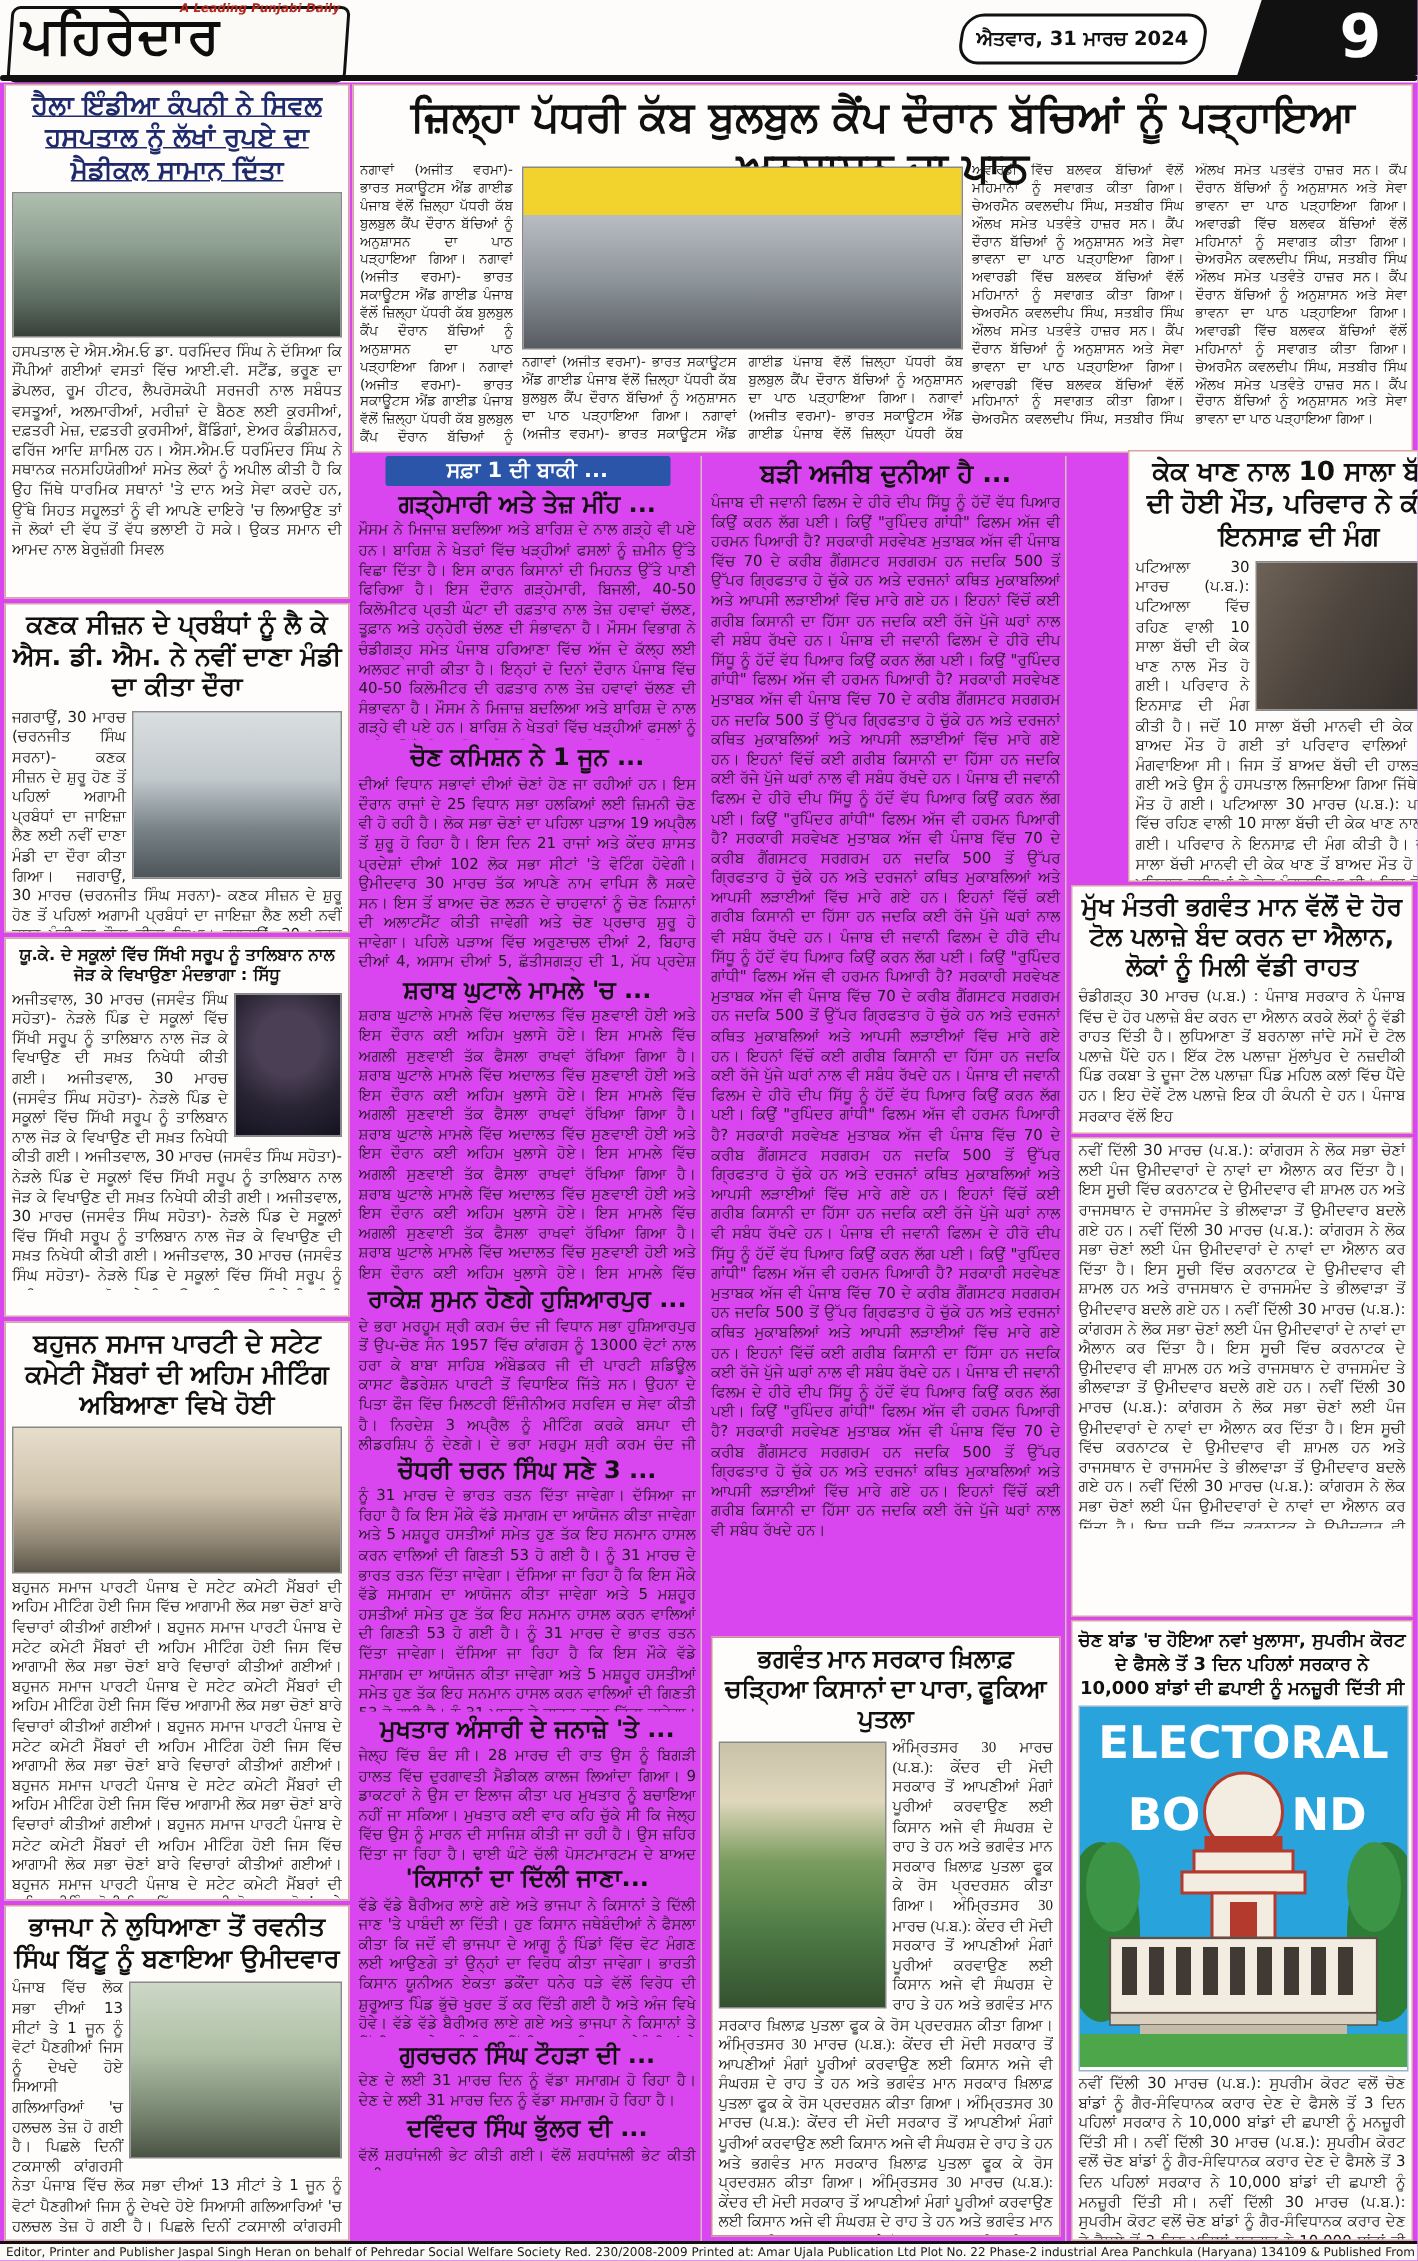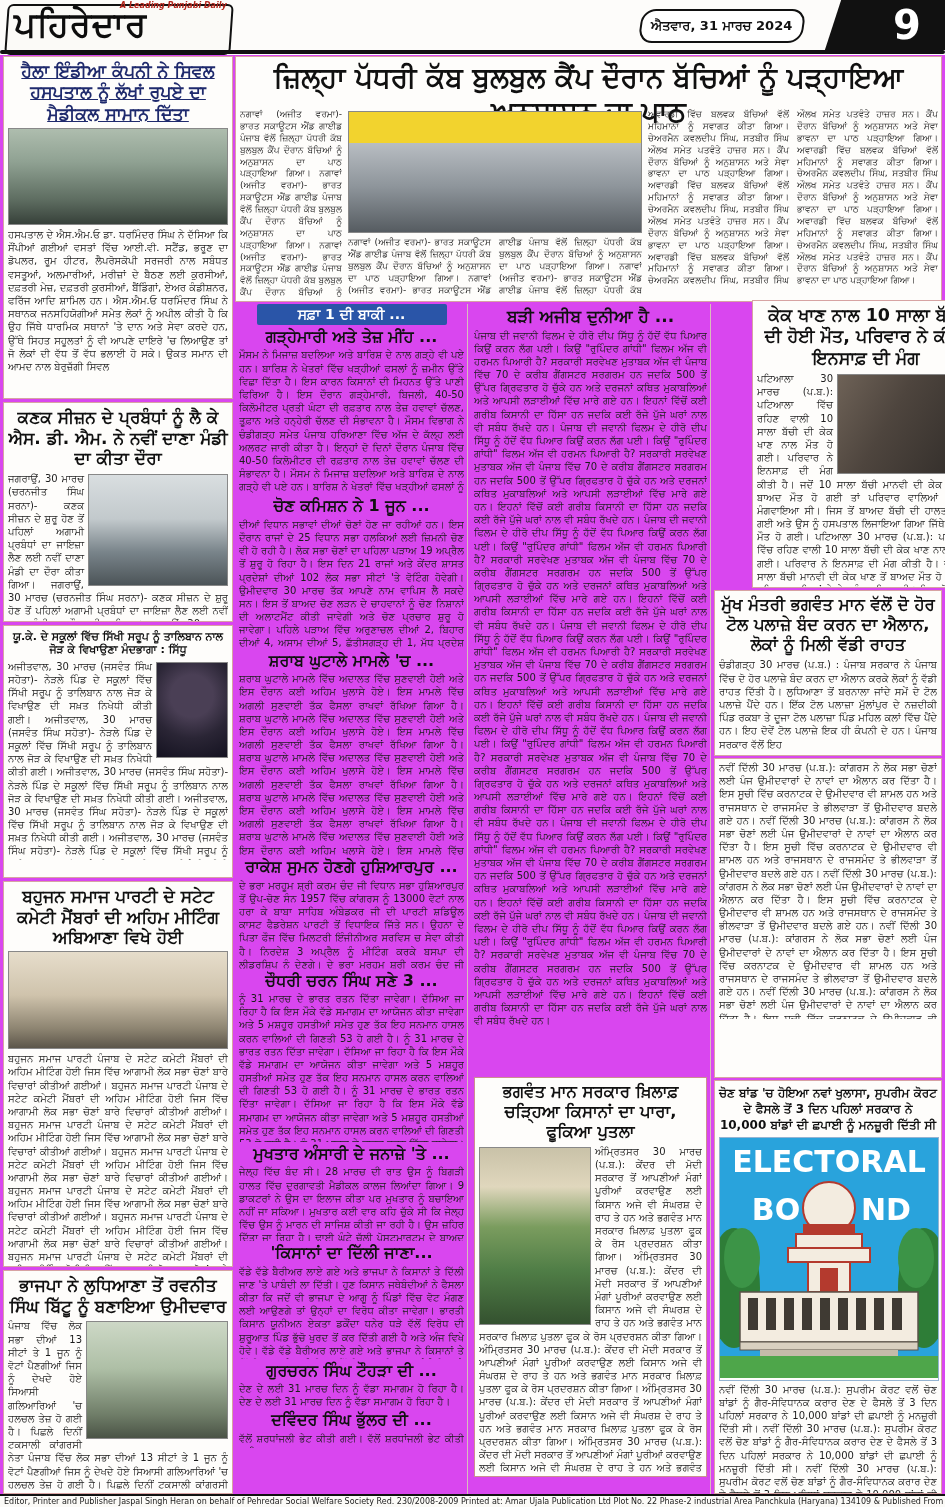--- a/index.html
+++ b/index.html
@@ -126,21 +126,21 @@
     <div class="body" style="height:26px;">ਦੇਣ ਦੇ ਲਈ 31 ਮਾਰਚ ਦਿਨ ਨੂੰ ਵੱਡਾ ਸਮਾਗਮ ਹੋ ਰਿਹਾ ਹੈ। ਦੇਣ ਦੇ ਲਈ 31 ਮਾਰਚ ਦਿਨ ਨੂੰ ਵੱਡਾ ਸਮਾਗਮ ਹੋ ਰਿਹਾ ਹੈ।</div>
 
     <div class="shead">ਦਵਿੰਦਰ ਸਿੰਘ ਭੁੱਲਰ ਦੀ ...</div>
     <div class="body" style="height:16px;">ਵੱਲੋਂ ਸ਼ਰਧਾਂਜਲੀ ਭੇਟ ਕੀਤੀ ਗਈ। ਵੱਲੋਂ ਸ਼ਰਧਾਂਜਲੀ ਭੇਟ ਕੀਤੀ ਗਈ।</div>
   </div>
 
   <div class="abs" style="left:471px;top:304px;width:240px;height:1190px;border-right:1px solid #d8bcbc;padding:0 3px;box-sizing:border-box;">
     <div class="shead" style="font-size:17px;">ਬੜੀ ਅਜੀਬ ਦੁਨੀਆ ਹੈ ...</div>
     <div class="body" style="height:742px;">ਪੰਜਾਬ ਦੀ ਜਵਾਨੀ ਫਿਲਮ ਦੇ ਹੀਰੋ ਦੀਪ ਸਿੱਧੂ ਨੂੰ ਹੱਦੋਂ ਵੱਧ ਪਿਆਰ ਕਿਉਂ ਕਰਨ ਲੱਗ ਪਈ। ਕਿਉਂ "ਰੁਪਿੰਦਰ ਗਾਂਧੀ" ਫਿਲਮ ਅੱਜ ਵੀ ਹਰਮਨ ਪਿਆਰੀ ਹੈ? ਸਰਕਾਰੀ ਸਰਵੇਖਣ ਮੁਤਾਬਕ ਅੱਜ ਵੀ ਪੰਜਾਬ ਵਿੱਚ 70 ਦੇ ਕਰੀਬ ਗੈਂਗਸਟਰ ਸਰਗਰਮ ਹਨ ਜਦਕਿ 500 ਤੋਂ ਉੱਪਰ ਗ੍ਰਿਫਤਾਰ ਹੋ ਚੁੱਕੇ ਹਨ ਅਤੇ ਦਰਜਨਾਂ ਕਥਿਤ ਮੁਕਾਬਲਿਆਂ ਅਤੇ ਆਪਸੀ ਲੜਾਈਆਂ ਵਿੱਚ ਮਾਰੇ ਗਏ ਹਨ। ਇਹਨਾਂ ਵਿੱਚੋਂ ਕਈ ਗਰੀਬ ਕਿਸਾਨੀ ਦਾ ਹਿੱਸਾ ਹਨ ਜਦਕਿ ਕਈ ਰੱਜੇ ਪੁੱਜੇ ਘਰਾਂ ਨਾਲ ਵੀ ਸਬੰਧ ਰੱਖਦੇ ਹਨ। ਪੰਜਾਬ ਦੀ ਜਵਾਨੀ ਫਿਲਮ ਦੇ ਹੀਰੋ ਦੀਪ ਸਿੱਧੂ ਨੂੰ ਹੱਦੋਂ ਵੱਧ ਪਿਆਰ ਕਿਉਂ ਕਰਨ ਲੱਗ ਪਈ। ਕਿਉਂ "ਰੁਪਿੰਦਰ ਗਾਂਧੀ" ਫਿਲਮ ਅੱਜ ਵੀ ਹਰਮਨ ਪਿਆਰੀ ਹੈ? ਸਰਕਾਰੀ ਸਰਵੇਖਣ ਮੁਤਾਬਕ ਅੱਜ ਵੀ ਪੰਜਾਬ ਵਿੱਚ 70 ਦੇ ਕਰੀਬ ਗੈਂਗਸਟਰ ਸਰਗਰਮ ਹਨ ਜਦਕਿ 500 ਤੋਂ ਉੱਪਰ ਗ੍ਰਿਫਤਾਰ ਹੋ ਚੁੱਕੇ ਹਨ ਅਤੇ ਦਰਜਨਾਂ ਕਥਿਤ ਮੁਕਾਬਲਿਆਂ ਅਤੇ ਆਪਸੀ ਲੜਾਈਆਂ ਵਿੱਚ ਮਾਰੇ ਗਏ ਹਨ। ਇਹਨਾਂ ਵਿੱਚੋਂ ਕਈ ਗਰੀਬ ਕਿਸਾਨੀ ਦਾ ਹਿੱਸਾ ਹਨ ਜਦਕਿ ਕਈ ਰੱਜੇ ਪੁੱਜੇ ਘਰਾਂ ਨਾਲ ਵੀ ਸਬੰਧ ਰੱਖਦੇ ਹਨ। ਪੰਜਾਬ ਦੀ ਜਵਾਨੀ ਫਿਲਮ ਦੇ ਹੀਰੋ ਦੀਪ ਸਿੱਧੂ ਨੂੰ ਹੱਦੋਂ ਵੱਧ ਪਿਆਰ ਕਿਉਂ ਕਰਨ ਲੱਗ ਪਈ। ਕਿਉਂ "ਰੁਪਿੰਦਰ ਗਾਂਧੀ" ਫਿਲਮ ਅੱਜ ਵੀ ਹਰਮਨ ਪਿਆਰੀ ਹੈ? ਸਰਕਾਰੀ ਸਰਵੇਖਣ ਮੁਤਾਬਕ ਅੱਜ ਵੀ ਪੰਜਾਬ ਵਿੱਚ 70 ਦੇ ਕਰੀਬ ਗੈਂਗਸਟਰ ਸਰਗਰਮ ਹਨ ਜਦਕਿ 500 ਤੋਂ ਉੱਪਰ ਗ੍ਰਿਫਤਾਰ ਹੋ ਚੁੱਕੇ ਹਨ ਅਤੇ ਦਰਜਨਾਂ ਕਥਿਤ ਮੁਕਾਬਲਿਆਂ ਅਤੇ ਆਪਸੀ ਲੜਾਈਆਂ ਵਿੱਚ ਮਾਰੇ ਗਏ ਹਨ। ਇਹਨਾਂ ਵਿੱਚੋਂ ਕਈ ਗਰੀਬ ਕਿਸਾਨੀ ਦਾ ਹਿੱਸਾ ਹਨ ਜਦਕਿ ਕਈ ਰੱਜੇ ਪੁੱਜੇ ਘਰਾਂ ਨਾਲ ਵੀ ਸਬੰਧ ਰੱਖਦੇ ਹਨ। ਪੰਜਾਬ ਦੀ ਜਵਾਨੀ ਫਿਲਮ ਦੇ ਹੀਰੋ ਦੀਪ ਸਿੱਧੂ ਨੂੰ ਹੱਦੋਂ ਵੱਧ ਪਿਆਰ ਕਿਉਂ ਕਰਨ ਲੱਗ ਪਈ। ਕਿਉਂ "ਰੁਪਿੰਦਰ ਗਾਂਧੀ" ਫਿਲਮ ਅੱਜ ਵੀ ਹਰਮਨ ਪਿਆਰੀ ਹੈ? ਸਰਕਾਰੀ ਸਰਵੇਖਣ ਮੁਤਾਬਕ ਅੱਜ ਵੀ ਪੰਜਾਬ ਵਿੱਚ 70 ਦੇ ਕਰੀਬ ਗੈਂਗਸਟਰ ਸਰਗਰਮ ਹਨ ਜਦਕਿ 500 ਤੋਂ ਉੱਪਰ ਗ੍ਰਿਫਤਾਰ ਹੋ ਚੁੱਕੇ ਹਨ ਅਤੇ ਦਰਜਨਾਂ ਕਥਿਤ ਮੁਕਾਬਲਿਆਂ ਅਤੇ ਆਪਸੀ ਲੜਾਈਆਂ ਵਿੱਚ ਮਾਰੇ ਗਏ ਹਨ। ਇਹਨਾਂ ਵਿੱਚੋਂ ਕਈ ਗਰੀਬ ਕਿਸਾਨੀ ਦਾ ਹਿੱਸਾ ਹਨ ਜਦਕਿ ਕਈ ਰੱਜੇ ਪੁੱਜੇ ਘਰਾਂ ਨਾਲ ਵੀ ਸਬੰਧ ਰੱਖਦੇ ਹਨ। ਪੰਜਾਬ ਦੀ ਜਵਾਨੀ ਫਿਲਮ ਦੇ ਹੀਰੋ ਦੀਪ ਸਿੱਧੂ ਨੂੰ ਹੱਦੋਂ ਵੱਧ ਪਿਆਰ ਕਿਉਂ ਕਰਨ ਲੱਗ ਪਈ। ਕਿਉਂ "ਰੁਪਿੰਦਰ ਗਾਂਧੀ" ਫਿਲਮ ਅੱਜ ਵੀ ਹਰਮਨ ਪਿਆਰੀ ਹੈ? ਸਰਕਾਰੀ ਸਰਵੇਖਣ ਮੁਤਾਬਕ ਅੱਜ ਵੀ ਪੰਜਾਬ ਵਿੱਚ 70 ਦੇ ਕਰੀਬ ਗੈਂਗਸਟਰ ਸਰਗਰਮ ਹਨ ਜਦਕਿ 500 ਤੋਂ ਉੱਪਰ ਗ੍ਰਿਫਤਾਰ ਹੋ ਚੁੱਕੇ ਹਨ ਅਤੇ ਦਰਜਨਾਂ ਕਥਿਤ ਮੁਕਾਬਲਿਆਂ ਅਤੇ ਆਪਸੀ ਲੜਾਈਆਂ ਵਿੱਚ ਮਾਰੇ ਗਏ ਹਨ। ਇਹਨਾਂ ਵਿੱਚੋਂ ਕਈ ਗਰੀਬ ਕਿਸਾਨੀ ਦਾ ਹਿੱਸਾ ਹਨ ਜਦਕਿ ਕਈ ਰੱਜੇ ਪੁੱਜੇ ਘਰਾਂ ਨਾਲ ਵੀ ਸਬੰਧ ਰੱਖਦੇ ਹਨ। ਪੰਜਾਬ ਦੀ ਜਵਾਨੀ ਫਿਲਮ ਦੇ ਹੀਰੋ ਦੀਪ ਸਿੱਧੂ ਨੂੰ ਹੱਦੋਂ ਵੱਧ ਪਿਆਰ ਕਿਉਂ ਕਰਨ ਲੱਗ ਪਈ। ਕਿਉਂ "ਰੁਪਿੰਦਰ ਗਾਂਧੀ" ਫਿਲਮ ਅੱਜ ਵੀ ਹਰਮਨ ਪਿਆਰੀ ਹੈ? ਸਰਕਾਰੀ ਸਰਵੇਖਣ ਮੁਤਾਬਕ ਅੱਜ ਵੀ ਪੰਜਾਬ ਵਿੱਚ 70 ਦੇ ਕਰੀਬ ਗੈਂਗਸਟਰ ਸਰਗਰਮ ਹਨ ਜਦਕਿ 500 ਤੋਂ ਉੱਪਰ ਗ੍ਰਿਫਤਾਰ ਹੋ ਚੁੱਕੇ ਹਨ ਅਤੇ ਦਰਜਨਾਂ ਕਥਿਤ ਮੁਕਾਬਲਿਆਂ ਅਤੇ ਆਪਸੀ ਲੜਾਈਆਂ ਵਿੱਚ ਮਾਰੇ ਗਏ ਹਨ। ਇਹਨਾਂ ਵਿੱਚੋਂ ਕਈ ਗਰੀਬ ਕਿਸਾਨੀ ਦਾ ਹਿੱਸਾ ਹਨ ਜਦਕਿ ਕਈ ਰੱਜੇ ਪੁੱਜੇ ਘਰਾਂ ਨਾਲ ਵੀ ਸਬੰਧ ਰੱਖਦੇ ਹਨ। ਪੰਜਾਬ ਦੀ ਜਵਾਨੀ ਫਿਲਮ ਦੇ ਹੀਰੋ ਦੀਪ ਸਿੱਧੂ ਨੂੰ ਹੱਦੋਂ ਵੱਧ ਪਿਆਰ ਕਿਉਂ ਕਰਨ ਲੱਗ ਪਈ। ਕਿਉਂ "ਰੁਪਿੰਦਰ ਗਾਂਧੀ" ਫਿਲਮ ਅੱਜ ਵੀ ਹਰਮਨ ਪਿਆਰੀ ਹੈ? ਸਰਕਾਰੀ ਸਰਵੇਖਣ ਮੁਤਾਬਕ ਅੱਜ ਵੀ ਪੰਜਾਬ ਵਿੱਚ 70 ਦੇ ਕਰੀਬ ਗੈਂਗਸਟਰ ਸਰਗਰਮ ਹਨ ਜਦਕਿ 500 ਤੋਂ ਉੱਪਰ ਗ੍ਰਿਫਤਾਰ ਹੋ ਚੁੱਕੇ ਹਨ ਅਤੇ ਦਰਜਨਾਂ ਕਥਿਤ ਮੁਕਾਬਲਿਆਂ ਅਤੇ ਆਪਸੀ ਲੜਾਈਆਂ ਵਿੱਚ ਮਾਰੇ ਗਏ ਹਨ। ਇਹਨਾਂ ਵਿੱਚੋਂ ਕਈ ਗਰੀਬ ਕਿਸਾਨੀ ਦਾ ਹਿੱਸਾ ਹਨ ਜਦਕਿ ਕਈ ਰੱਜੇ ਪੁੱਜੇ ਘਰਾਂ ਨਾਲ ਵੀ ਸਬੰਧ ਰੱਖਦੇ ਹਨ।</div>
 
-    <div class="box" style="margin-top:6px;height:400px;border-color:#cc8f8f;">
+    <div class="box" style="margin-top:20px;height:400px;border-color:#cc8f8f;font-family:Liberation Serif, serif;">
       <div class="hl" style="font-size:16.5px;">ਭਗਵੰਤ ਮਾਨ ਸਰਕਾਰ ਖ਼ਿਲਾਫ਼ ਚੜ੍ਹਿਆ ਕਿਸਾਨਾਂ ਦਾ ਪਾਰਾ, ਫੂਕਿਆ ਪੁਤਲਾ</div>
       <div class="body" style="height:348px;">
         <span class="photo ph-protest" style="float:left;width:112px;height:178px;margin:2px 4px 3px 0;display:block;"></span>
         <span>ਅੰਮ੍ਰਿਤਸਰ 30 ਮਾਰਚ (ਪ.ਬ.): ਕੇਂਦਰ ਦੀ ਮੋਦੀ ਸਰਕਾਰ ਤੋਂ ਆਪਣੀਆਂ ਮੰਗਾਂ ਪੂਰੀਆਂ ਕਰਵਾਉਣ ਲਈ ਕਿਸਾਨ ਅਜੇ ਵੀ ਸੰਘਰਸ਼ ਦੇ ਰਾਹ ਤੇ ਹਨ ਅਤੇ ਭਗਵੰਤ ਮਾਨ ਸਰਕਾਰ ਖ਼ਿਲਾਫ਼ ਪੁਤਲਾ ਫੂਕ ਕੇ ਰੋਸ ਪ੍ਰਦਰਸ਼ਨ ਕੀਤਾ ਗਿਆ। ਅੰਮ੍ਰਿਤਸਰ 30 ਮਾਰਚ (ਪ.ਬ.): ਕੇਂਦਰ ਦੀ ਮੋਦੀ ਸਰਕਾਰ ਤੋਂ ਆਪਣੀਆਂ ਮੰਗਾਂ ਪੂਰੀਆਂ ਕਰਵਾਉਣ ਲਈ ਕਿਸਾਨ ਅਜੇ ਵੀ ਸੰਘਰਸ਼ ਦੇ ਰਾਹ ਤੇ ਹਨ ਅਤੇ ਭਗਵੰਤ ਮਾਨ ਸਰਕਾਰ ਖ਼ਿਲਾਫ਼ ਪੁਤਲਾ ਫੂਕ ਕੇ ਰੋਸ ਪ੍ਰਦਰਸ਼ਨ ਕੀਤਾ ਗਿਆ। ਅੰਮ੍ਰਿਤਸਰ 30 ਮਾਰਚ (ਪ.ਬ.): ਕੇਂਦਰ ਦੀ ਮੋਦੀ ਸਰਕਾਰ ਤੋਂ ਆਪਣੀਆਂ ਮੰਗਾਂ ਪੂਰੀਆਂ ਕਰਵਾਉਣ ਲਈ ਕਿਸਾਨ ਅਜੇ ਵੀ ਸੰਘਰਸ਼ ਦੇ ਰਾਹ ਤੇ ਹਨ ਅਤੇ ਭਗਵੰਤ ਮਾਨ ਸਰਕਾਰ ਖ਼ਿਲਾਫ਼ ਪੁਤਲਾ ਫੂਕ ਕੇ ਰੋਸ ਪ੍ਰਦਰਸ਼ਨ ਕੀਤਾ ਗਿਆ। ਅੰਮ੍ਰਿਤਸਰ 30 ਮਾਰਚ (ਪ.ਬ.): ਕੇਂਦਰ ਦੀ ਮੋਦੀ ਸਰਕਾਰ ਤੋਂ ਆਪਣੀਆਂ ਮੰਗਾਂ ਪੂਰੀਆਂ ਕਰਵਾਉਣ ਲਈ ਕਿਸਾਨ ਅਜੇ ਵੀ ਸੰਘਰਸ਼ ਦੇ ਰਾਹ ਤੇ ਹਨ ਅਤੇ ਭਗਵੰਤ ਮਾਨ ਸਰਕਾਰ ਖ਼ਿਲਾਫ਼ ਪੁਤਲਾ ਫੂਕ ਕੇ ਰੋਸ ਪ੍ਰਦਰਸ਼ਨ ਕੀਤਾ ਗਿਆ। ਅੰਮ੍ਰਿਤਸਰ 30 ਮਾਰਚ (ਪ.ਬ.): ਕੇਂਦਰ ਦੀ ਮੋਦੀ ਸਰਕਾਰ ਤੋਂ ਆਪਣੀਆਂ ਮੰਗਾਂ ਪੂਰੀਆਂ ਕਰਵਾਉਣ ਲਈ ਕਿਸਾਨ ਅਜੇ ਵੀ ਸੰਘਰਸ਼ ਦੇ ਰਾਹ ਤੇ ਹਨ ਅਤੇ ਭਗਵੰਤ ਮਾਨ ਸਰਕਾਰ ਖ਼ਿਲਾਫ਼ ਪੁਤਲਾ ਫੂਕ ਕੇ ਰੋਸ ਪ੍ਰਦਰਸ਼ਨ ਕੀਤਾ ਗਿਆ। ਅੰਮ੍ਰਿਤਸਰ 30 ਮਾਰਚ (ਪ.ਬ.): ਕੇਂਦਰ ਦੀ ਮੋਦੀ ਸਰਕਾਰ ਤੋਂ ਆਪਣੀਆਂ ਮੰਗਾਂ ਪੂਰੀਆਂ ਕਰਵਾਉਣ ਲਈ ਕਿਸਾਨ ਅਜੇ ਵੀ ਸੰਘਰਸ਼ ਦੇ ਰਾਹ ਤੇ ਹਨ ਅਤੇ ਭਗਵੰਤ ਮਾਨ ਸਰਕਾਰ ਖ਼ਿਲਾਫ਼ ਪੁਤਲਾ ਫੂਕ ਕੇ ਰੋਸ ਪ੍ਰਦਰਸ਼ਨ ਕੀਤਾ ਗਿਆ। ਅੰਮ੍ਰਿਤਸਰ 30 ਮਾਰਚ (ਪ.ਬ.): ਕੇਂਦਰ ਦੀ ਮੋਦੀ ਸਰਕਾਰ ਤੋਂ ਆਪਣੀਆਂ ਮੰਗਾਂ ਪੂਰੀਆਂ ਕਰਵਾਉਣ ਲਈ ਕਿਸਾਨ ਅਜੇ ਵੀ ਸੰਘਰਸ਼ ਦੇ ਰਾਹ ਤੇ ਹਨ ਅਤੇ ਭਗਵੰਤ ਮਾਨ ਸਰਕਾਰ ਖ਼ਿਲਾਫ਼ ਪੁਤਲਾ ਫੂਕ ਕੇ ਰੋਸ ਪ੍ਰਦਰਸ਼ਨ ਕੀਤਾ ਗਿਆ।</span>
       </div>
     </div>
   </div>
 
   <div class="abs box" style="left:752px;top:300px;width:228px;height:288px;">
     <div class="hl" style="font-size:17.5px;">ਕੇਕ ਖਾਣ ਨਾਲ 10 ਸਾਲਾ ਬੱਚੀ ਦੀ ਹੋਈ ਮੌਤ, ਪਰਿਵਾਰ ਨੇ ਕੀਤੀ ਇਨਸਾਫ਼ ਦੀ ਮੰਗ</div>

